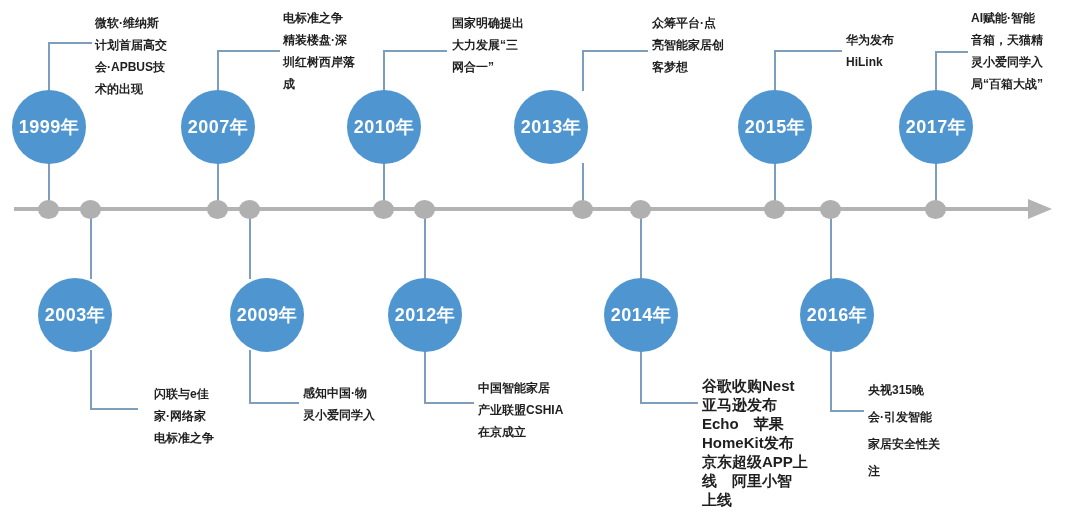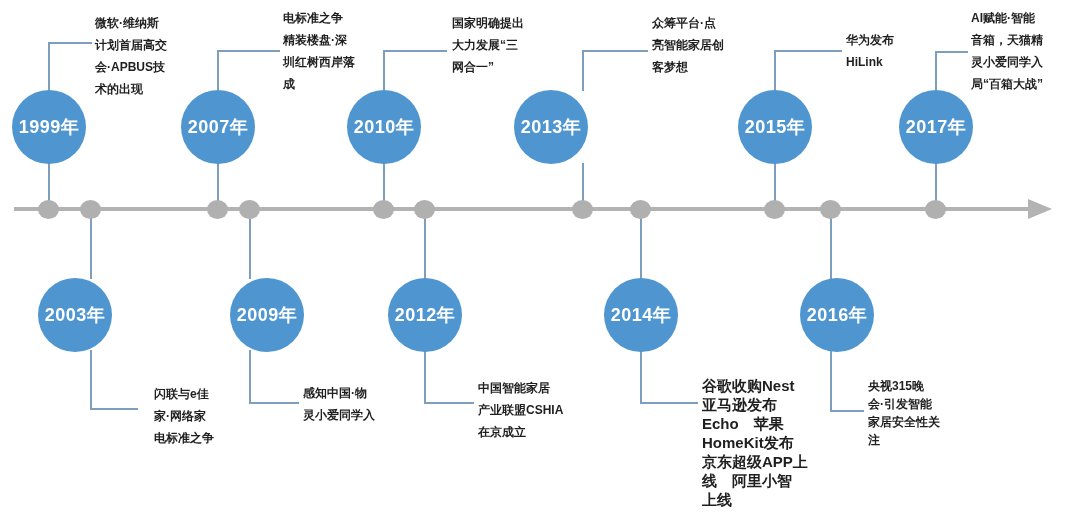--- a/index.html
+++ b/index.html
@@ -19,21 +19,21 @@
     display:flex;align-items:center;justify-content:center;
   }
   .year{color:#ffffff;font-weight:bold;font-size:18px;letter-spacing:0.5px;}
   .vline{position:absolute;width:2px;background:#7d9fbd;}
   .hline{position:absolute;height:2px;background:#7d9fbd;}
   .event-text{
     position:absolute;font-weight:bold;font-size:12px;line-height:22px;color:#1f1f1f;
     white-space:pre-line;
   }
   .event-text.tight{font-size:15px;line-height:19px;}
-  .event-text.semi{line-height:18px;}
+  .event-text.semi{line-height:27px;}
 </style>
 </head>
 <body>
 
 <div class="canvas">
 
   <div class="axis"></div>
   <div class="axis-arrow"></div>
 
   <div>

